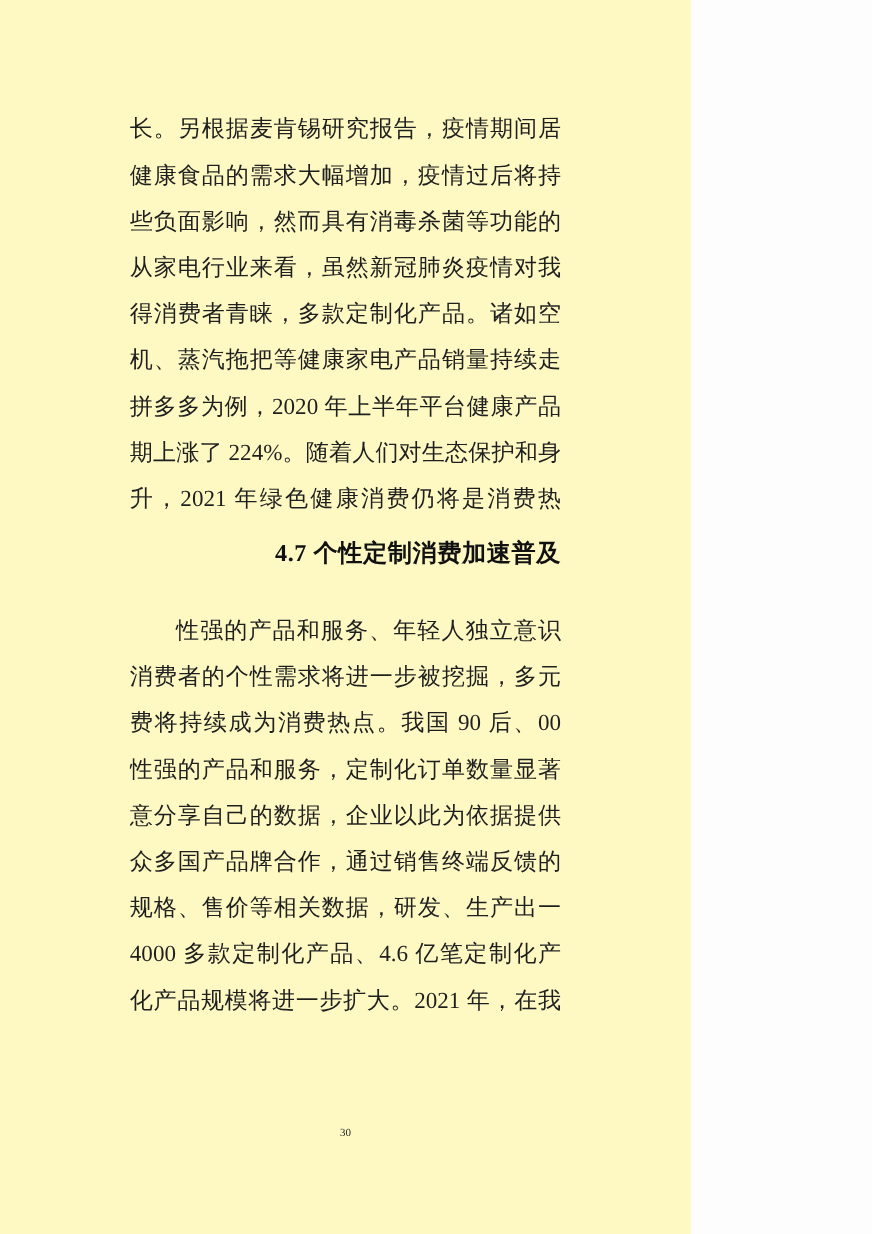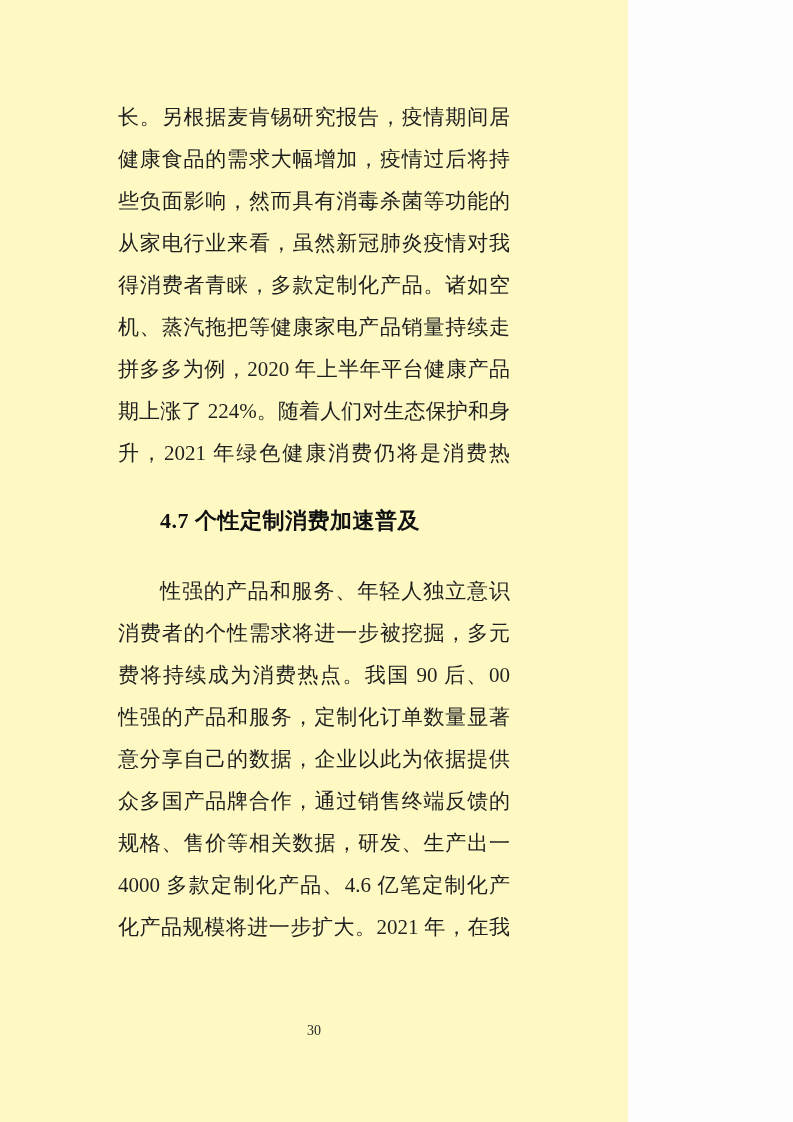--- a/index.html
+++ b/index.html
@@ -36,42 +36,43 @@
 
   .line.short-last {
     text-align-last: left;
   }
 
   .line.first-indent {
     padding-left: 42px;
   }
 
   .section-heading {
-    margin-top: 26px;
+    margin-top: 8px;
     padding-left: 42px;
     height: 42px;
     line-height: 42px;
     font-size: 22px;
     font-weight: bold;
     letter-spacing: 0.5px;
     color: #111;
     overflow: hidden;
+    text-align: right;
   }
 
   .para-2 {
     margin-top: 28px;
   }
 
   .page-number {
     position: absolute;
     top: 1022px;
     left: 0;
     right: 0;
     text-align: center;
-    font-size: 14px;
+    font-size: 10px;
     line-height: 18px;
     color: #2a2a2a;
   }
 </style>
 </head>
 <body>
 
 <div class="page">
   <div class="content">
 

